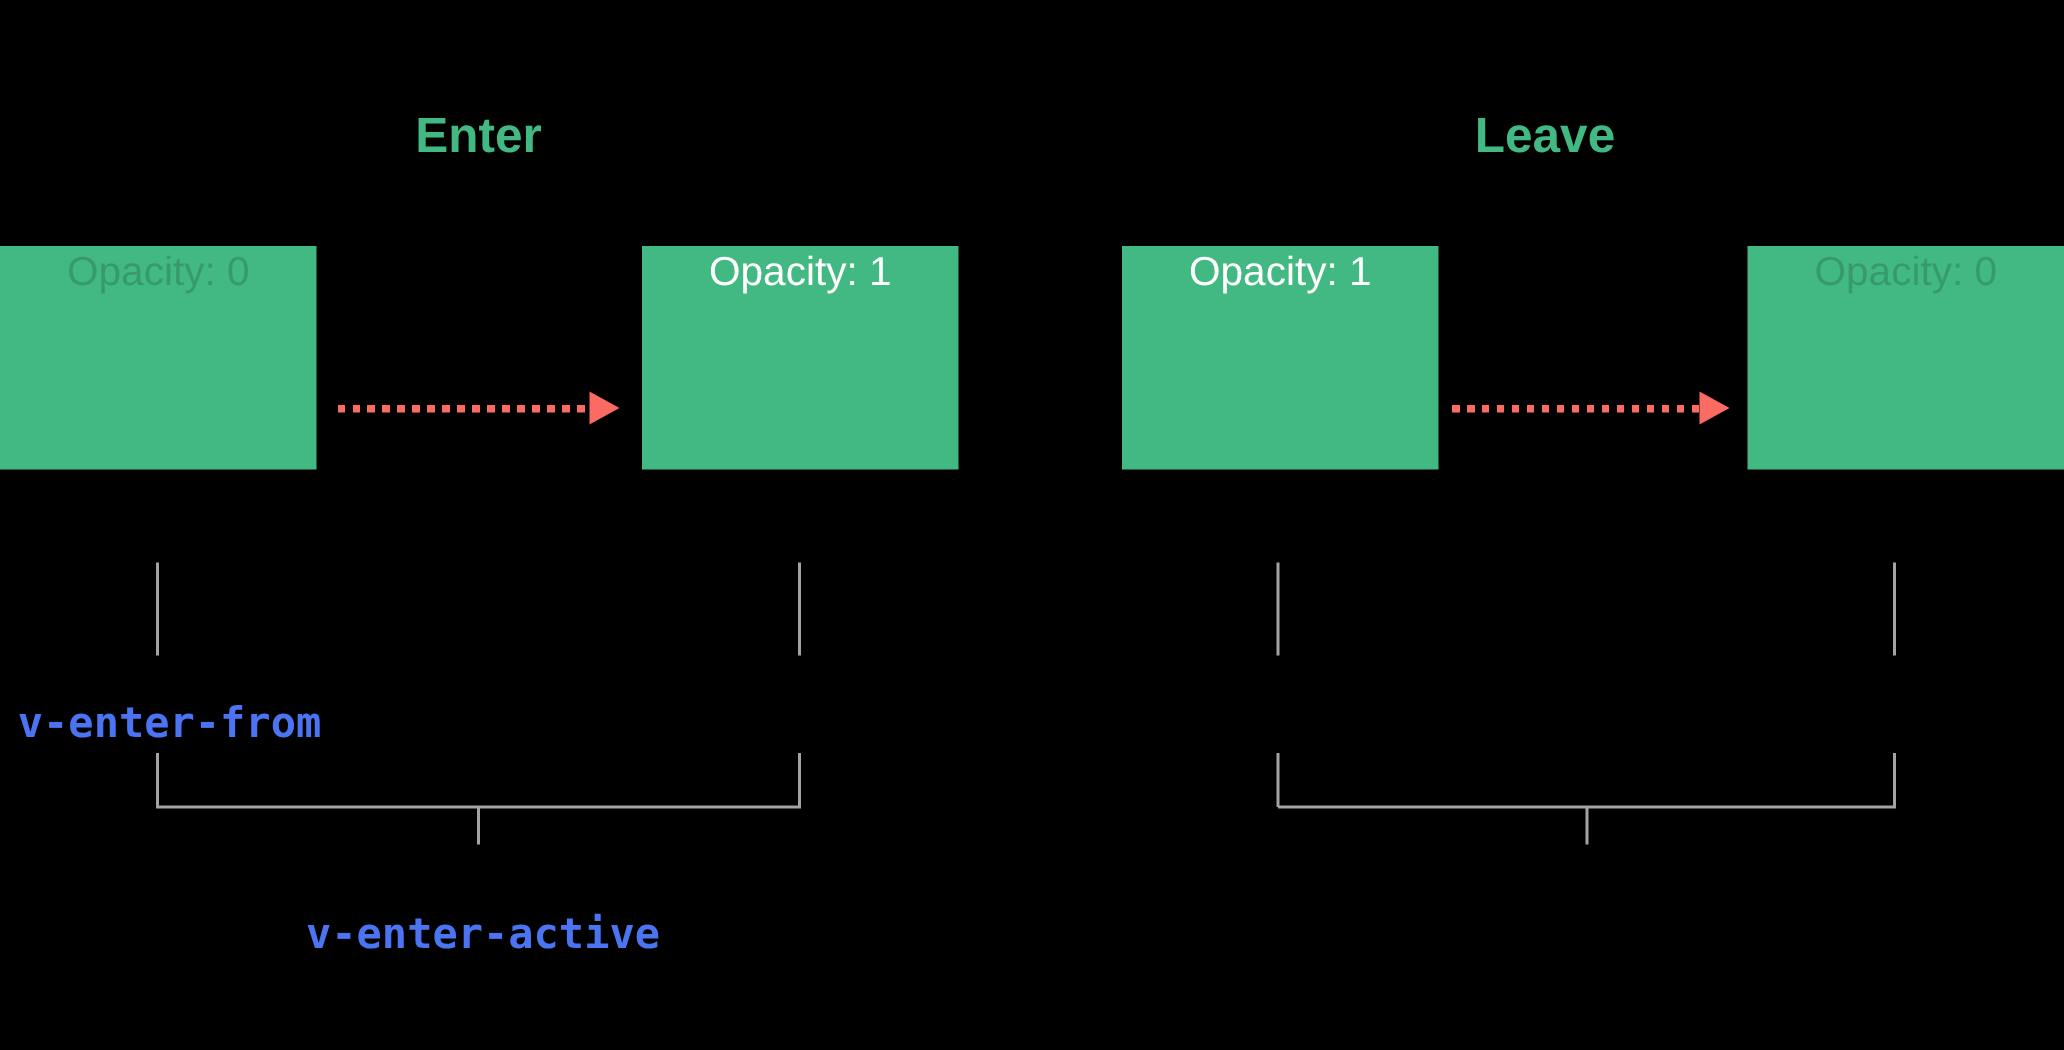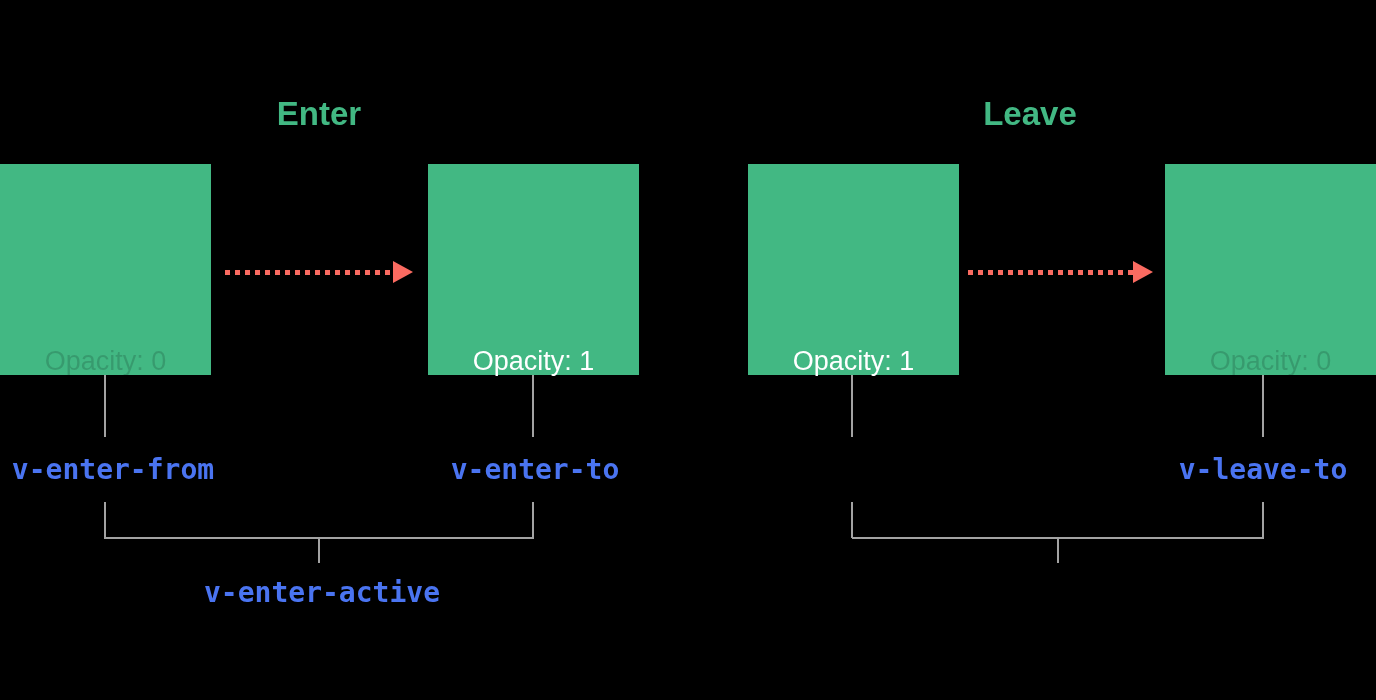--- a/index.html
+++ b/index.html
@@ -6,27 +6,27 @@
     --bg:#000000; --green:#42b883; --red:#fa6b61;
     --blue:#4a74f1; --gray:#a3a3a3; --white:#ffffff;
   }
   html,body{margin:0;padding:0;background:var(--bg);}
   .canvas{
     position:relative;width:1376px;height:700px;background:var(--bg);
     font-family:"Liberation Sans",sans-serif;overflow:hidden;
   }
   .title{
     position:absolute;top:72px;font-size:33px;font-weight:700;
-    color:var(--green);text-align:center;line-height:36px;margin-top:24px;
+    color:var(--green);text-align:center;line-height:36px;
   }
   .title-enter{left:0;width:638px;}
   .title-leave{left:716px;width:628px;}
   .box{
-    position:absolute;top:164px;width:211px;height:211px;
-    background:var(--green);display:flex;align-items:flex-end;justify-content:center;
+    position:absolute;top:164px;width:211px;height:149px;
+    background:var(--green);display:flex;align-items:flex-start;justify-content:center;
   }
   .sq1{left:0;} .sq2{left:428px;} .sq3{left:748px;} .sq4{left:1165px;}
   .box-text{font-size:27px;line-height:27px;padding-top:4px;}
   .bright{color:var(--white);}
   .faded{color:rgba(0,0,0,0.16);}
   .dashline{
     position:absolute;top:270px;height:5px;
     background:repeating-linear-gradient(90deg,var(--red) 0 5px,transparent 5px 10px);
   }
   .d1{left:225px;width:168px;}
@@ -42,24 +42,24 @@
   .v-sq{top:375px;height:62px;}
   .v-br{top:502px;height:36px;}
   .x1{left:104px;} .x2{left:532px;} .x3{left:851px;} .x4{left:1262px;}
   .h-enter{top:537px;left:104px;width:430px;}
   .h-leave{top:537px;left:852px;width:412px;}
   .stem{top:538px;height:25px;}
   .stem-enter{left:318px;} .stem-leave{left:1057px;}
   .clabel{
     position:absolute;transform:translateX(-50%);white-space:nowrap;
     font-family:"DejaVu Sans Mono",monospace;font-weight:700;
-    font-size:28px;line-height:32px;color:var(--blue);
+    font-size:28px;line-height:32px;color:var(--blue);margin-top:12px;
   }
   .lbl-row1{top:454px;}
-  .lbl-row2{top:577px;}
+  .lbl-row2{top:595px;}
   .lp1{left:113px;} .lp2{left:535px;} .lp3{left:855px;} .lp4{left:1263px;}
   .lp5{left:322px;} .lp6{left:1053px;}
 </style>
 </head>
 <body>
 
 <div class="canvas">
 
   <div class="title title-enter">Enter</div>
 
@@ -71,21 +71,20 @@
   <div class="ahead a1"></div>
 
   <div class="box sq2">
     <span class="box-text bright">Opacity: 1</span>
   </div>
 
   <div class="vline v-sq x1"></div>
   <div class="vline v-sq x2"></div>
 
   <div class="clabel lbl-row1 lp1">v-enter-from</div>
-  <div class="clabel lbl-row1 lp2">v-enter-to</div>
 
   <div class="vline v-br x1"></div>
   <div class="vline v-br x2"></div>
   <div class="hline h-enter"></div>
   <div class="vline stem stem-enter"></div>
 
   <div class="clabel lbl-row2 lp5">v-enter-active</div>
 
   <div class="title title-leave">Leave</div>
 
@@ -96,21 +95,20 @@
   <div class="dashline d2"></div>
   <div class="ahead a2"></div>
 
   <div class="box sq4">
     <span class="box-text faded">Opacity: 0</span>
   </div>
 
   <div class="vline v-sq x3"></div>
   <div class="vline v-sq x4"></div>
 
-  <div class="clabel lbl-row1 lp4">v-leave-to</div>
 
   <div class="vline v-br x3"></div>
   <div class="vline v-br x4"></div>
   <div class="hline h-leave"></div>
   <div class="vline stem stem-leave"></div>
 
 
 </div>
 
 </body></html>

